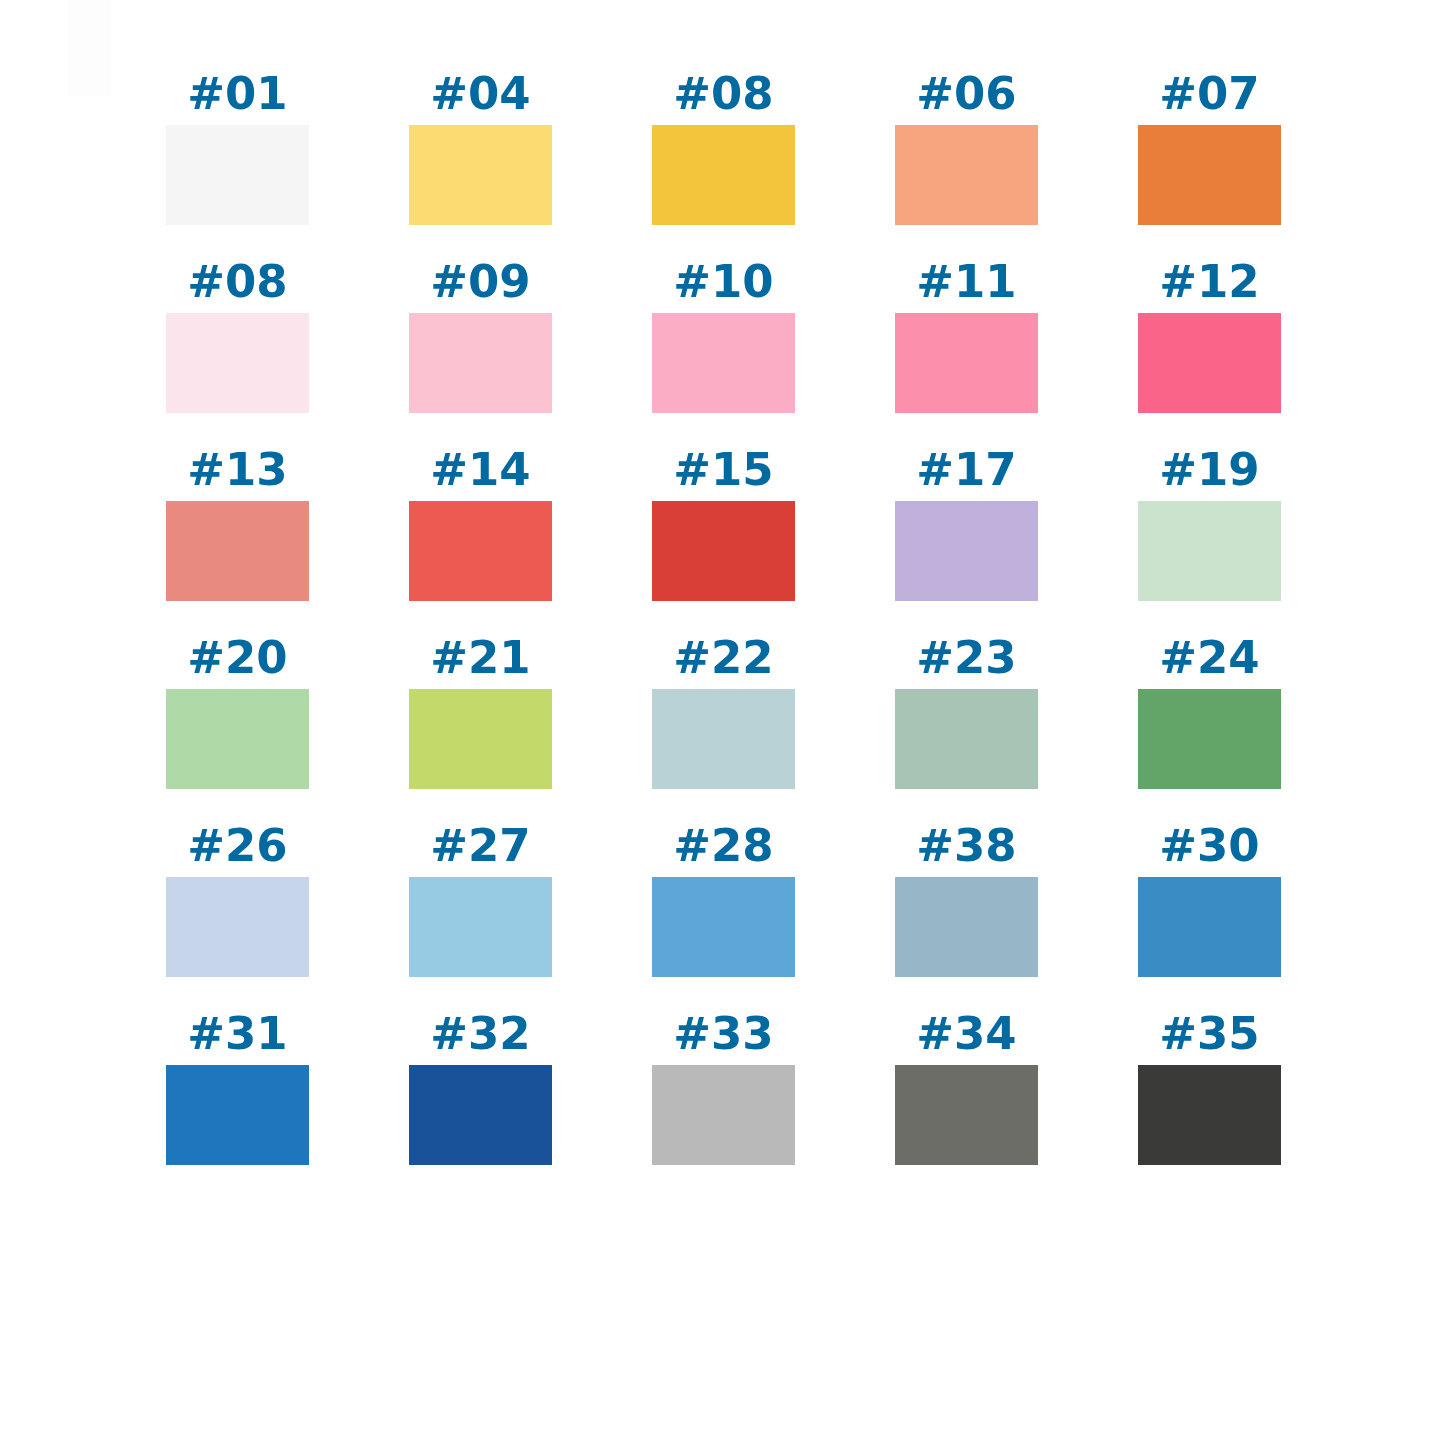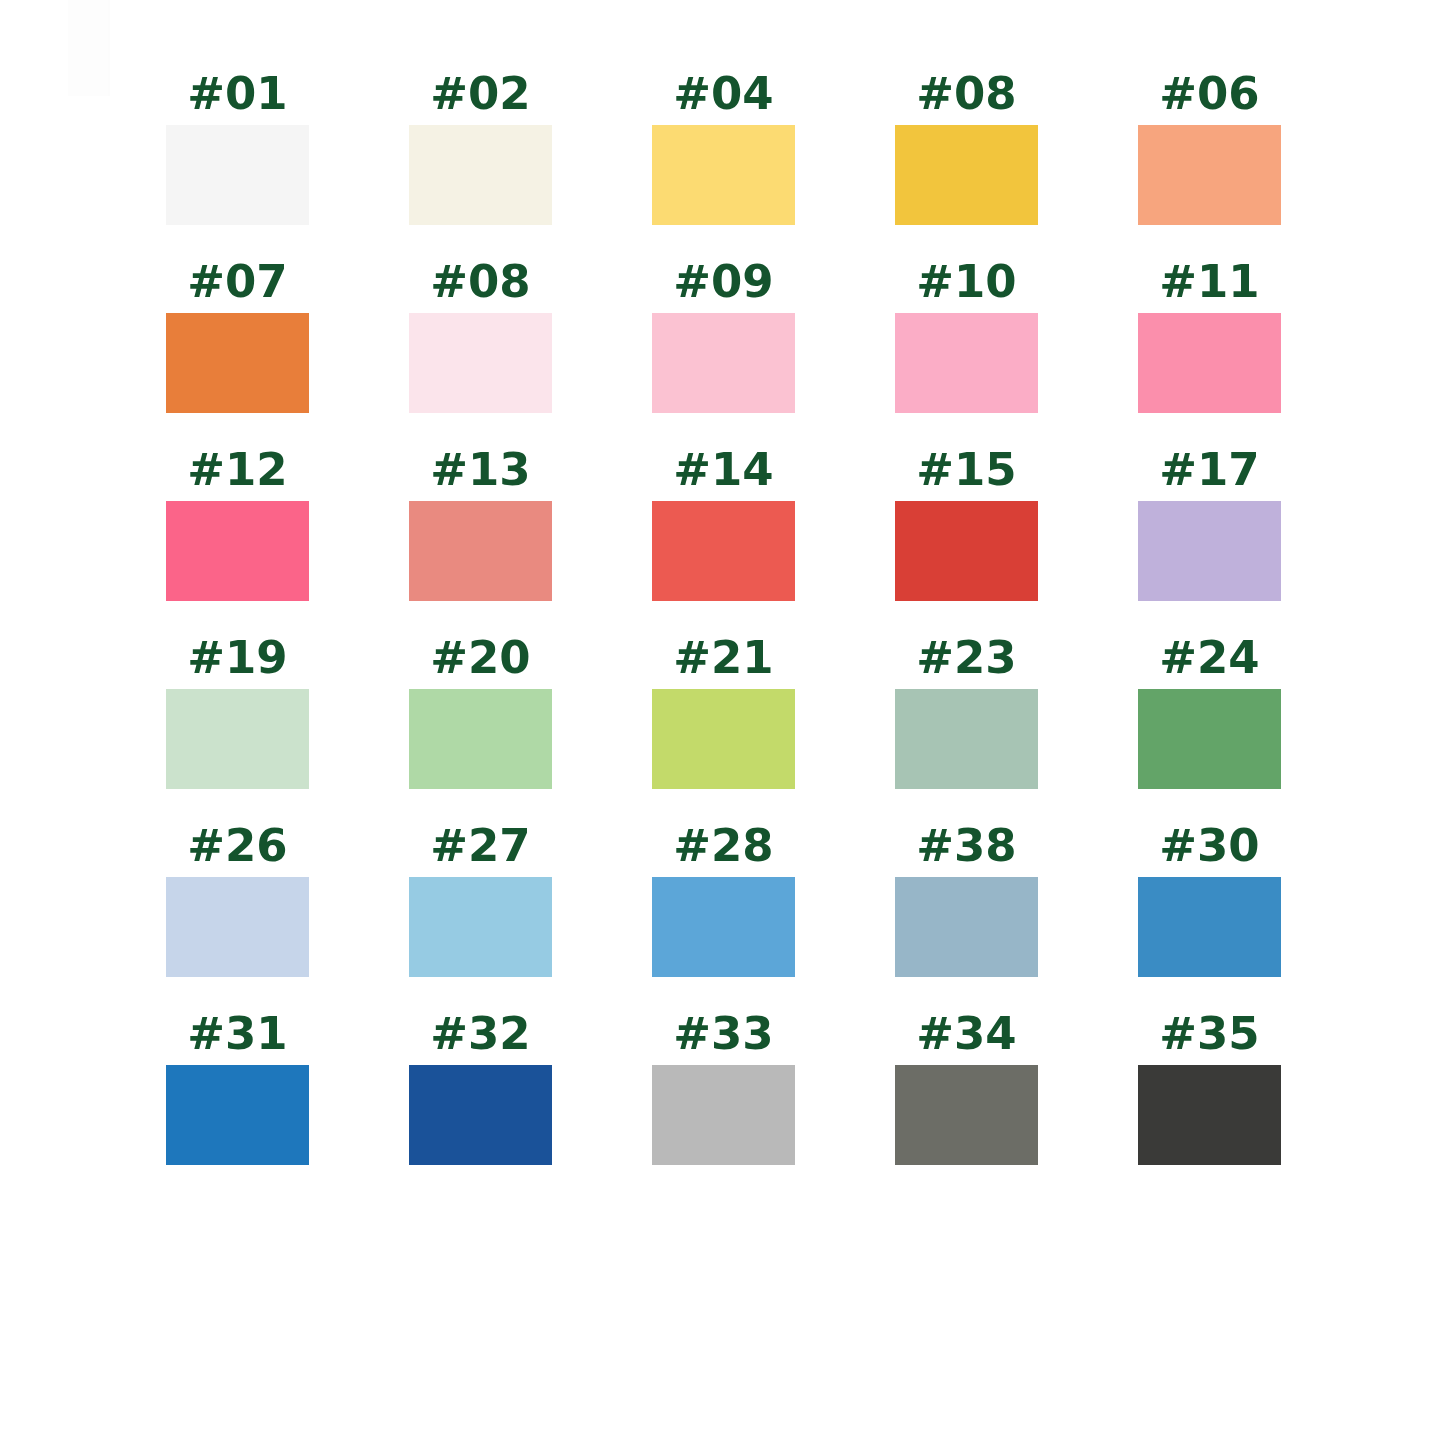--- a/index.html
+++ b/index.html
@@ -43,21 +43,21 @@
     width: 143px;
     height: 163px;
     display: flex;
     flex-direction: column;
     align-items: center;
   }
 
   .swatch-label {
     font-size: 45px;
     font-weight: bold;
-    color: #14532d;
+    color: #0369a1;
     line-height: 1;
     letter-spacing: 0px;
     height: 63px;
     display: flex;
     align-items: center;
     justify-content: center;
     white-space: nowrap;
   }
 
   .swatch-chip {
@@ -68,24 +68,20 @@
 </style>
 </head>
 <body>
 
 <div class="corner-artifact"></div>
 
 <div class="palette-grid" id="palette-grid">
     <div class="swatch-cell">
       <div class="swatch-label">#01</div>
       <div class="swatch-chip" style="background-color: rgb(245, 245, 245);"></div>
-    </div>
-    <div class="swatch-cell">
-      <div class="swatch-label">#02</div>
-      <div class="swatch-chip" style="background-color: rgb(245, 242, 228);"></div>
     </div>
     <div class="swatch-cell">
       <div class="swatch-label">#04</div>
       <div class="swatch-chip" style="background-color: rgb(252, 219, 114);"></div>
     </div>
     <div class="swatch-cell">
       <div class="swatch-label">#08</div>
       <div class="swatch-chip" style="background-color: rgb(242, 197, 61);"></div>
     </div>
     <div class="swatch-cell">
@@ -138,20 +134,24 @@
     </div>
     <div class="swatch-cell">
       <div class="swatch-label">#20</div>
       <div class="swatch-chip" style="background-color: rgb(175, 217, 166);"></div>
     </div>
     <div class="swatch-cell">
       <div class="swatch-label">#21</div>
       <div class="swatch-chip" style="background-color: rgb(195, 218, 106);"></div>
     </div>
     <div class="swatch-cell">
+      <div class="swatch-label">#22</div>
+      <div class="swatch-chip" style="background-color: rgb(184, 210, 214);"></div>
+    </div>
+    <div class="swatch-cell">
       <div class="swatch-label">#23</div>
       <div class="swatch-chip" style="background-color: rgb(167, 196, 180);"></div>
     </div>
     <div class="swatch-cell">
       <div class="swatch-label">#24</div>
       <div class="swatch-chip" style="background-color: rgb(99, 164, 104);"></div>
     </div>
     <div class="swatch-cell">
       <div class="swatch-label">#26</div>
       <div class="swatch-chip" style="background-color: rgb(198, 213, 234);"></div>

